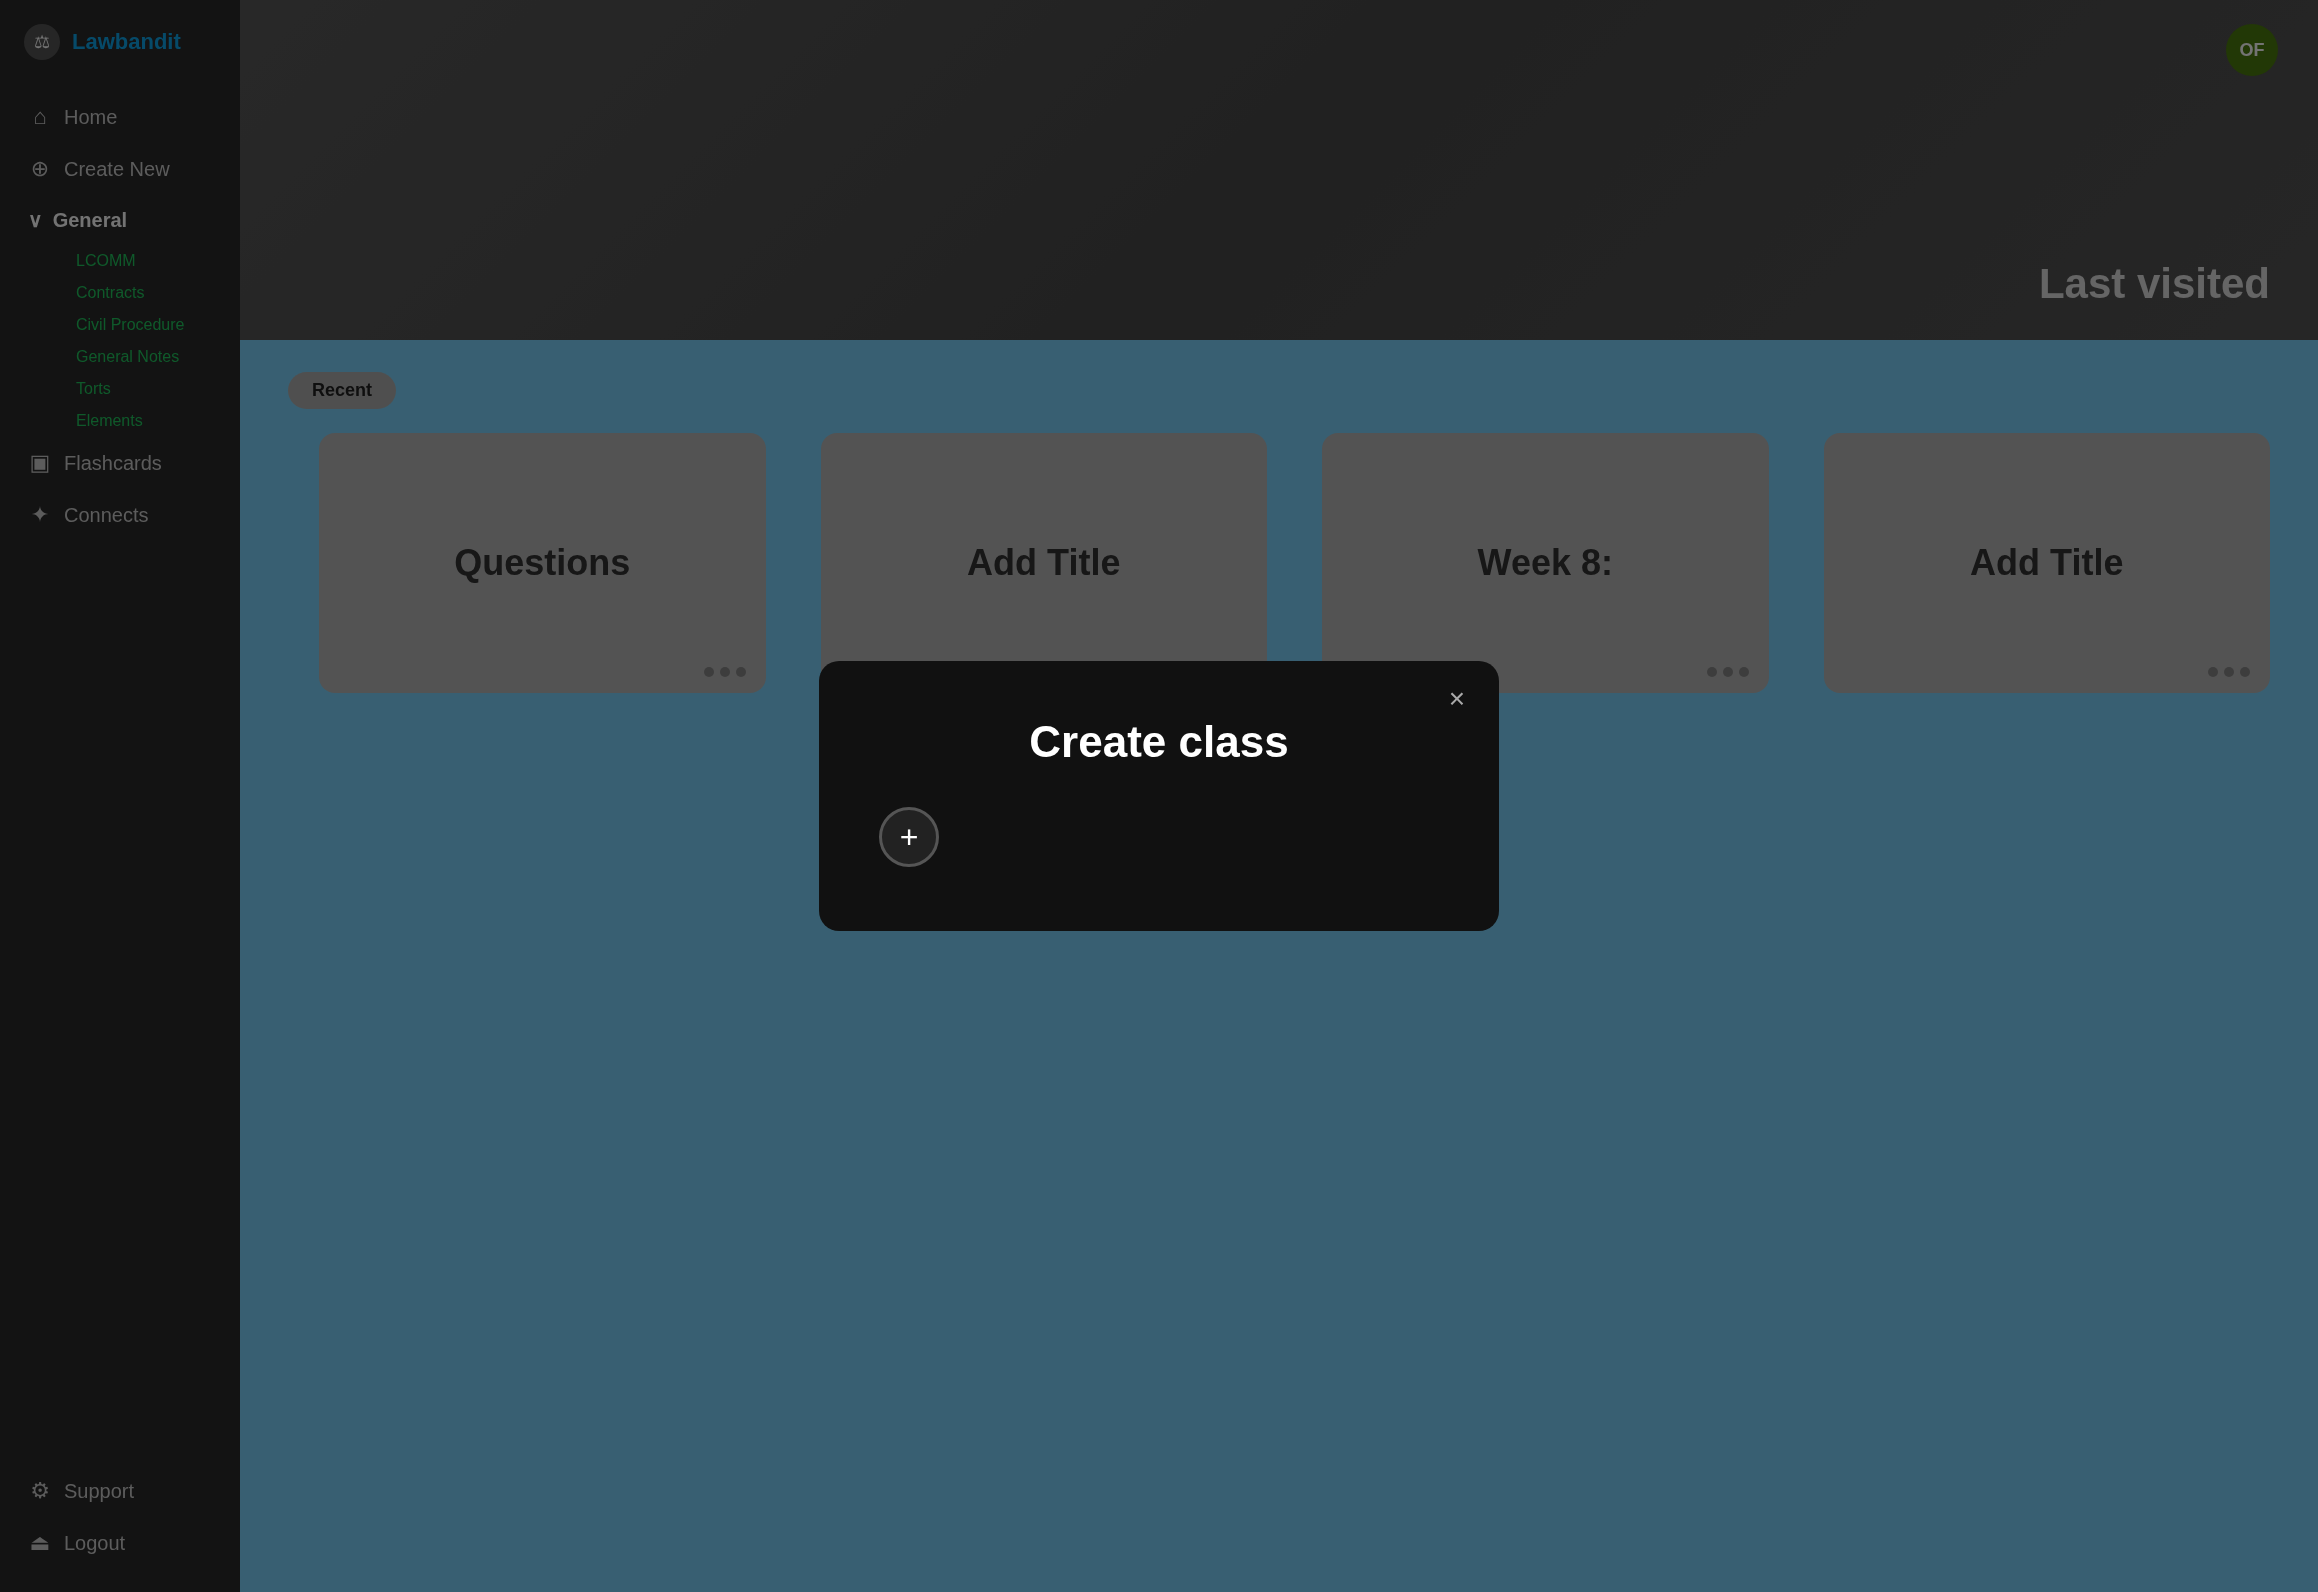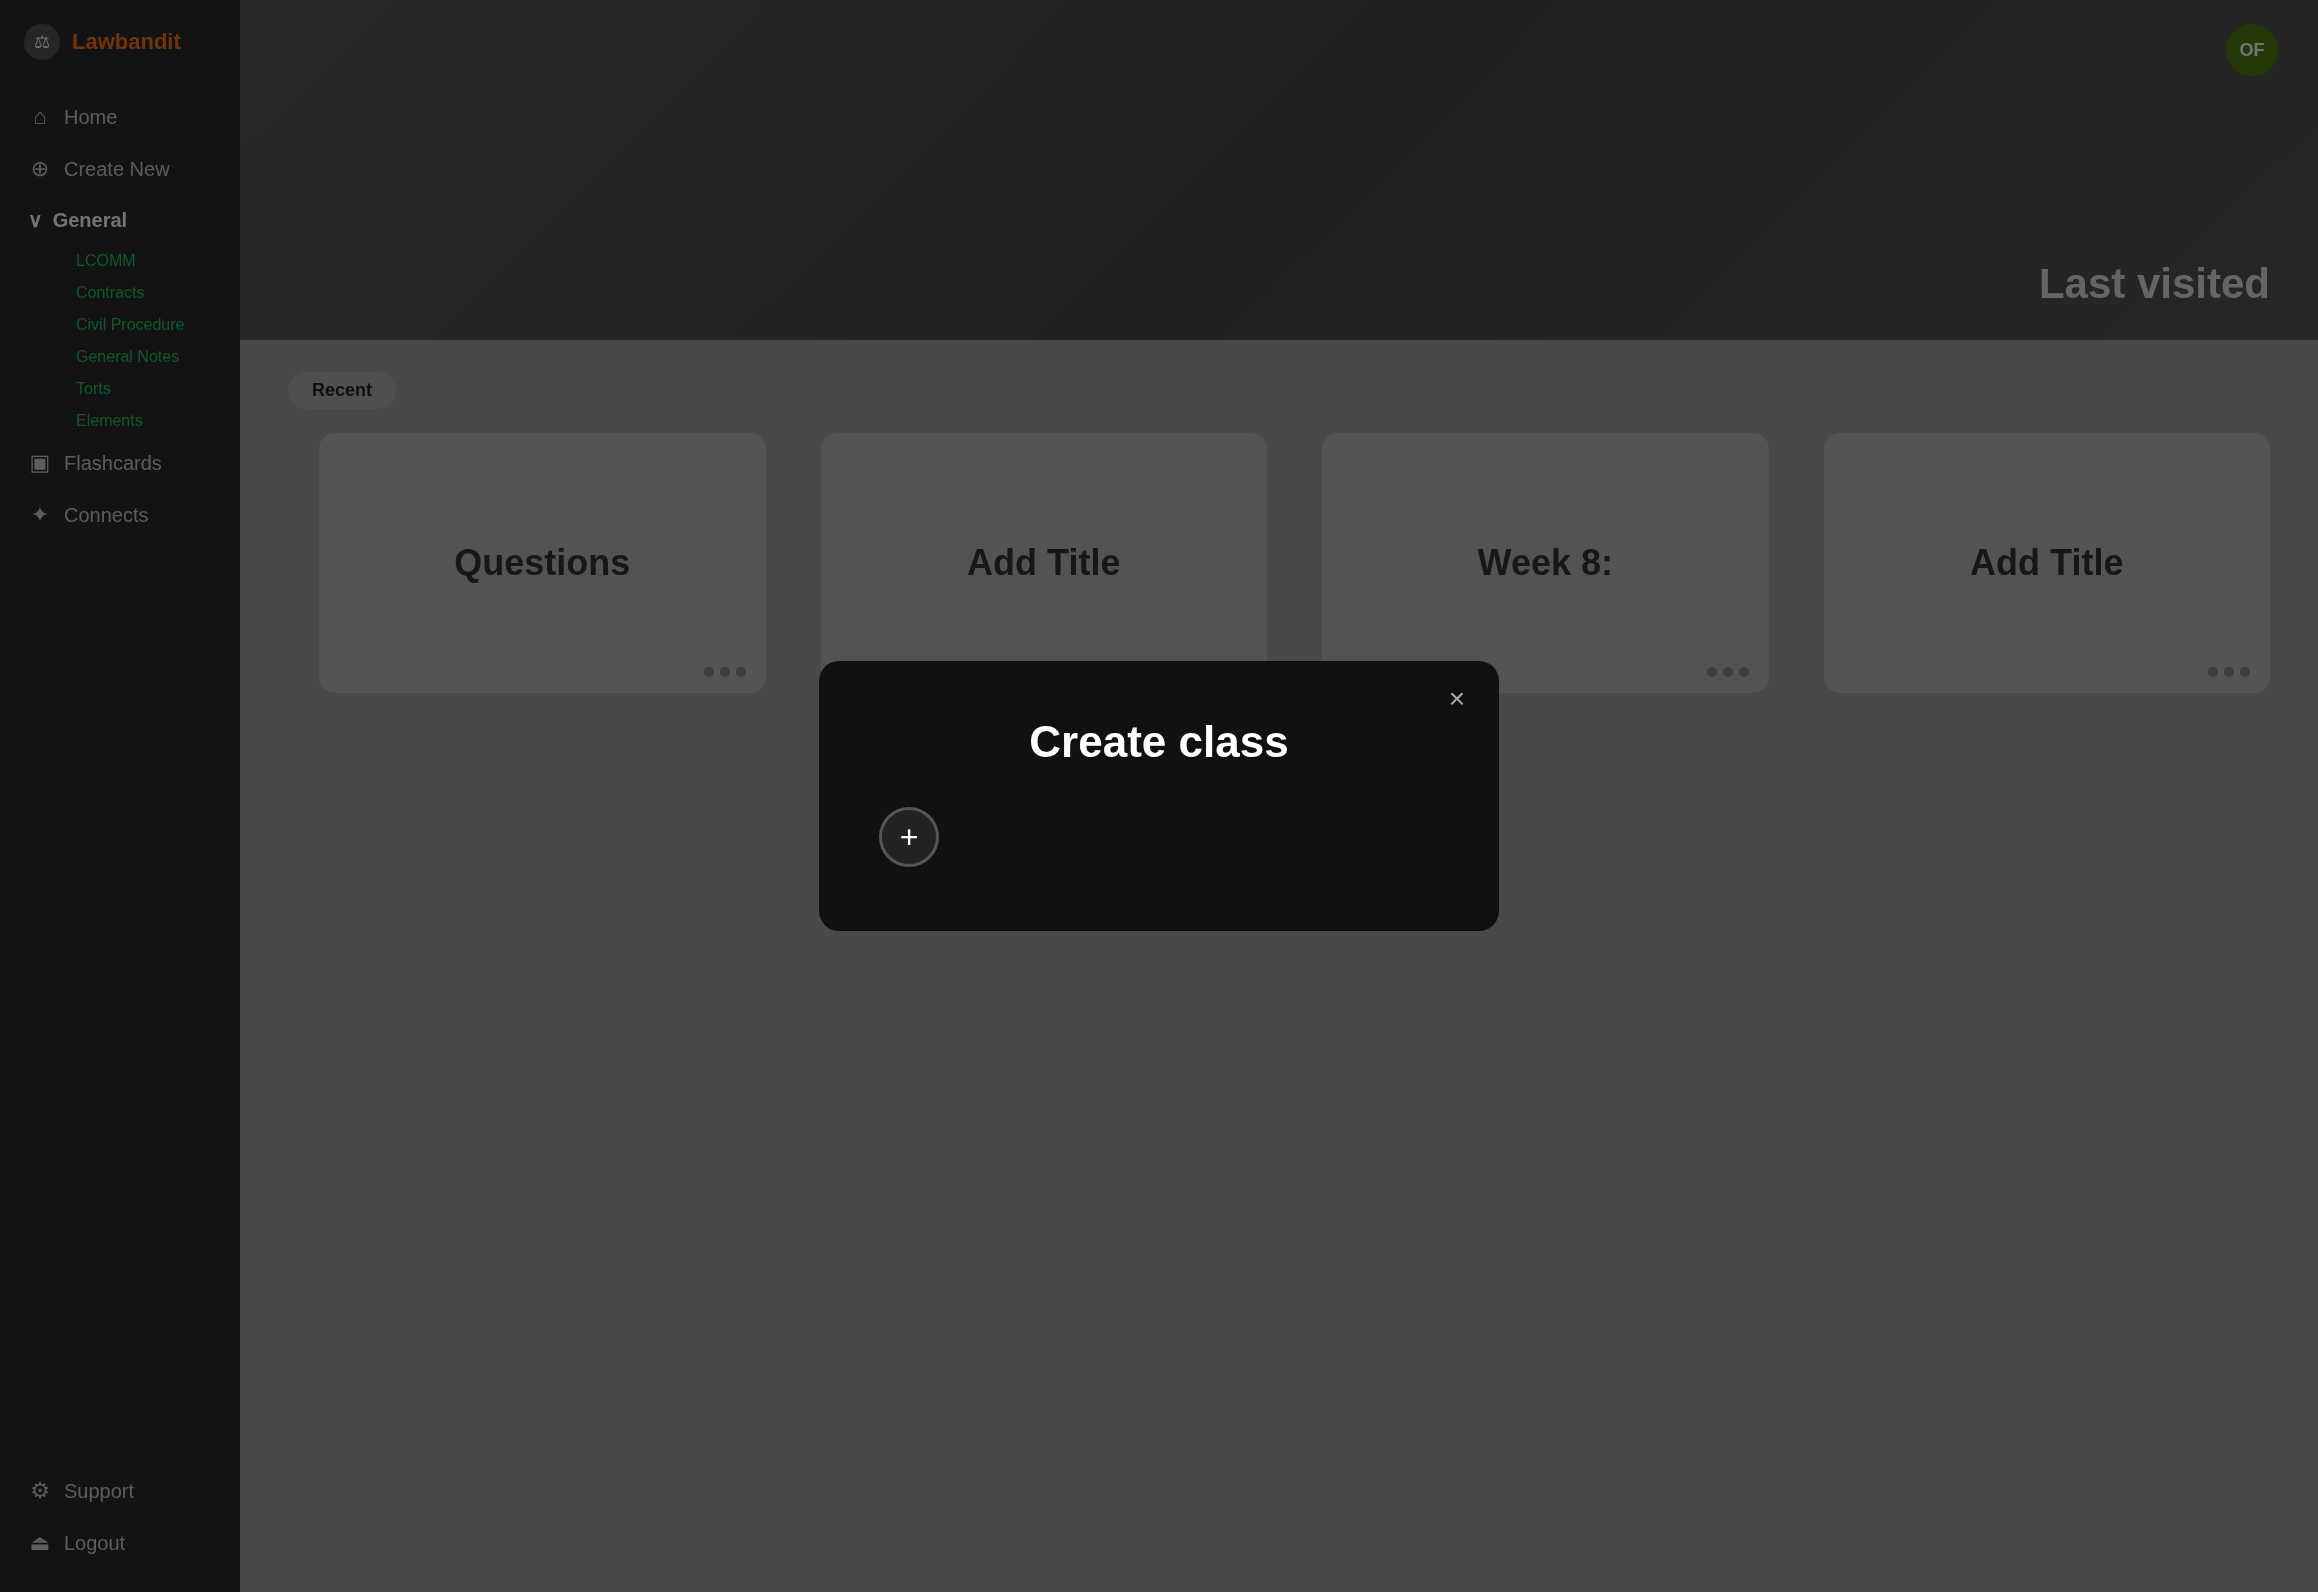--- a/index.html
+++ b/index.html
@@ -37,21 +37,21 @@
       background: #555;
       border-radius: 50%;
       display: flex;
       align-items: center;
       justify-content: center;
       font-size: 18px;
       color: white;
     }
 
     .logo-text {
-      color: #f97316;
+      color: #0ea5e9;
       font-size: 22px;
       font-weight: 600;
     }
 
     .sidebar-nav {
       display: flex;
       flex-direction: column;
       flex: 1;
       gap: 2px;
       padding: 0 12px;
@@ -109,21 +109,21 @@
       flex-direction: column;
       gap: 2px;
       padding: 0 12px;
       margin-top: auto;
     }
 
     
     .main-content {
       flex: 1;
       height: 100%;
-      background: #a3a3a3;
+      background: #7dd3fc;
       position: relative;
       overflow: hidden;
     }
 
     
     .top-banner {
       width: 100%;
       height: 340px;
       background: linear-gradient(135deg, #5a5a5a 0%, #4a4a4a 50%, #555 100%);
       position: relative;

